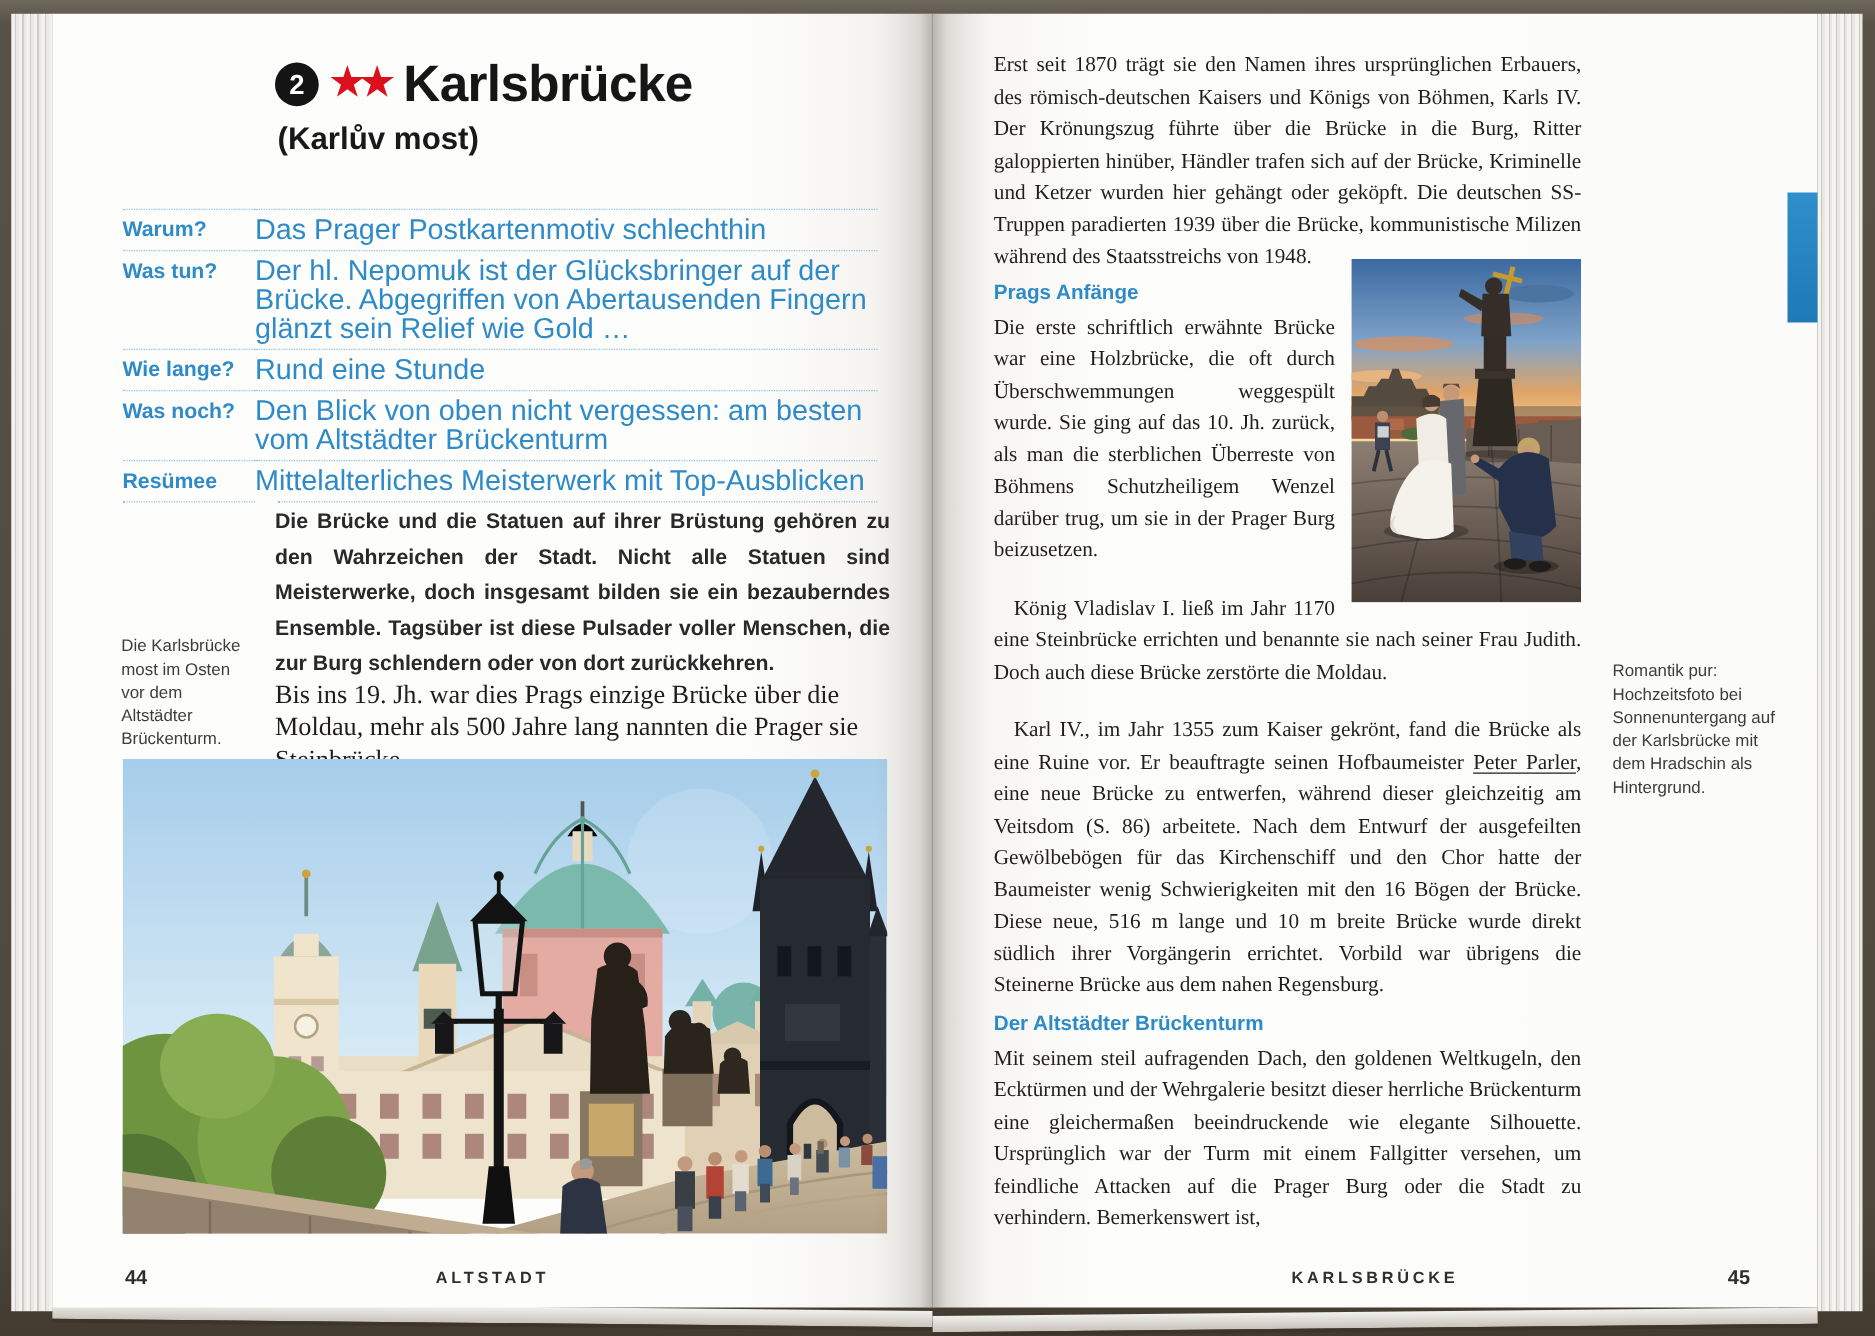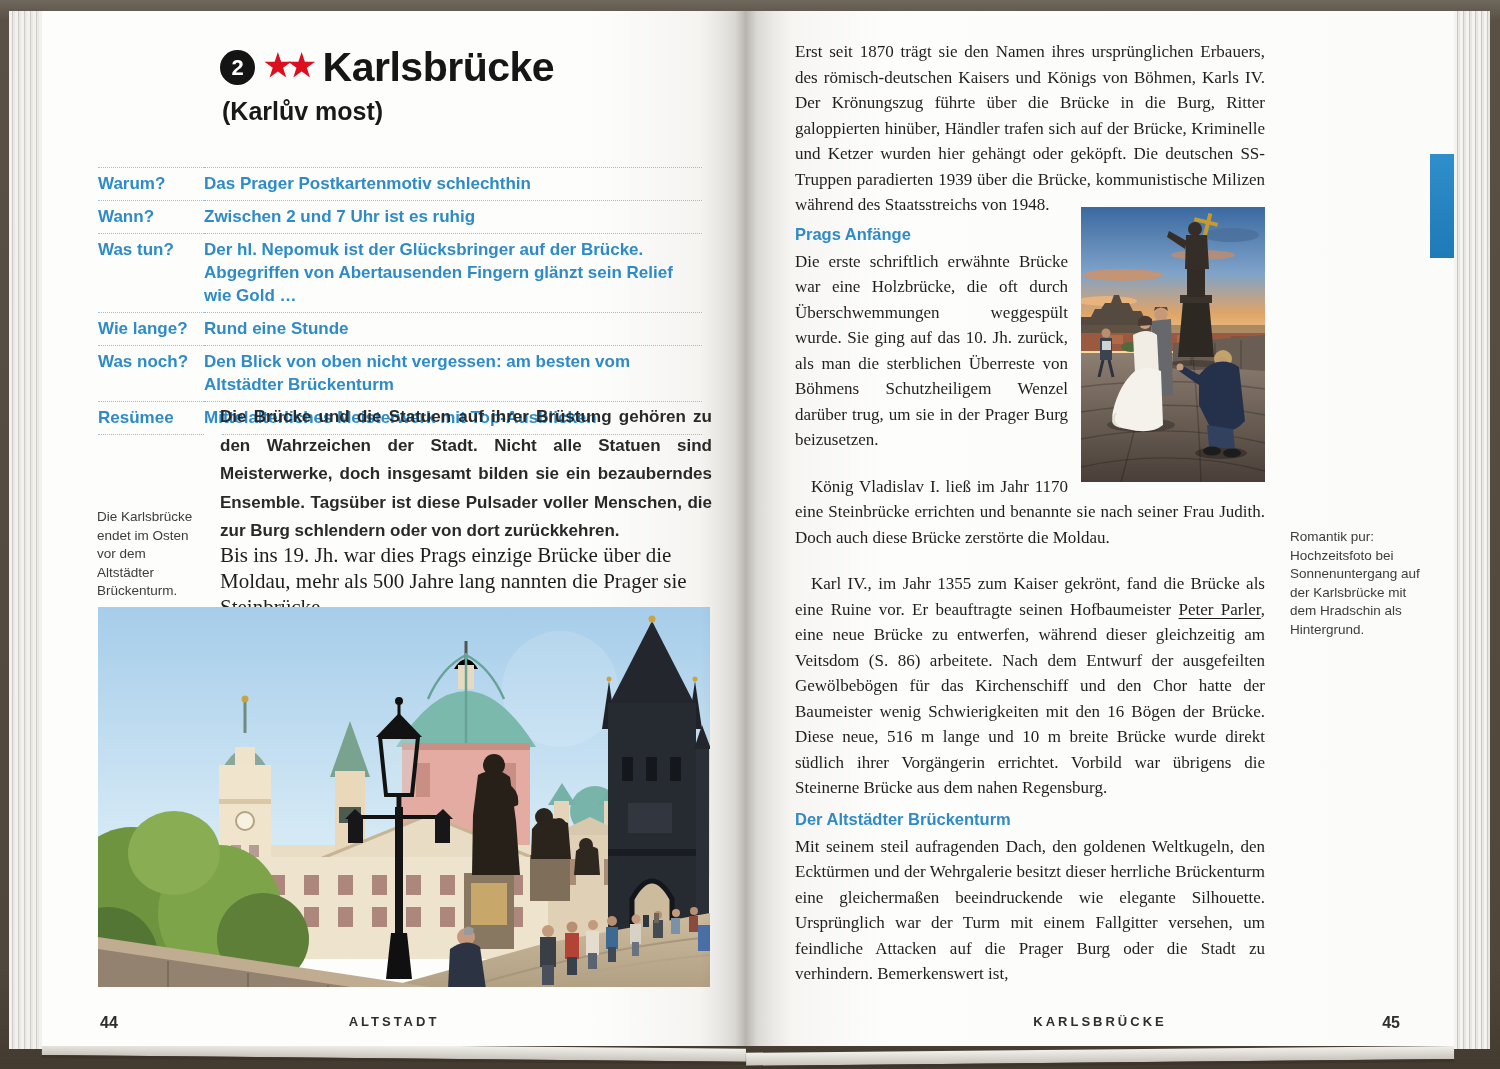--- a/index.html
+++ b/index.html
@@ -29,21 +29,21 @@
   .poi-badge{width:35px;height:35px;border-radius:50%;background:#141414;color:#fff;font-size:22px;font-weight:700;
     display:flex;align-items:center;justify-content:center;flex:0 0 auto;}
   .poi-stars{color:#dc0f1e;font-size:31px;letter-spacing:-4px;font-weight:700;margin-top:-4px;}
   .poi-title{font-size:41px;font-weight:700;color:#161616;letter-spacing:-.5px;margin:0 0 0 2px;line-height:1;}
   .poi-subtitle{position:absolute;left:180px;top:86px;font-size:25px;font-weight:700;color:#191919;}
 
   .info-table{position:absolute;left:56px;top:156px;width:604px;color:#2e8bc8;}
   .info-row{display:grid;grid-template-columns:106px 1fr;}
   .info-row>div{border-top:1px dotted #8fc2e4;padding:4px 0 5px;}
   .info-label{font-weight:700;font-size:17px;line-height:23px;}
-  .info-value{font-weight:700;font-size:17px;line-height:23px;}
+  .info-value{font-weight:400;font-size:23px;line-height:23px;}
   .info-end{display:grid;grid-template-columns:106px 1fr;column-gap:18px;}
   .info-end>div{border-top:1px dotted #8fc2e4;height:1px;}
 
   .intro{position:absolute;left:178px;top:392px;width:492px;margin:0;
     font-size:17px;font-weight:700;line-height:28.5px;color:#292929;text-align:justify;}
   .lead-serif{position:absolute;left:178px;top:531px;width:494px;margin:0;
     font-family:"Liberation Serif",serif;font-size:21px;line-height:26px;color:#1f1d1b;}
   .margin-note{position:absolute;left:55px;top:497px;width:106px;
     font-size:13.5px;line-height:18.5px;color:#3c3c3c;}
 
@@ -88,24 +88,20 @@
     <span class="poi-badge">2</span>
     <span class="poi-stars">★★</span>
     <h1 class="poi-title">Karlsbrücke</h1>
   </div>
   <div class="poi-subtitle">(Karlův most)</div>
 
   <div class="info-table">
     <div class="info-row">
       <div class="info-label">Warum?</div>
       <div class="info-value">Das Prager Postkartenmotiv schlechthin</div>
-    </div>
-    <div class="info-row">
-      <div class="info-label">Wann?</div>
-      <div class="info-value">Zwischen 2 und 7 Uhr ist es ruhig</div>
     </div>
     <div class="info-row">
       <div class="info-label">Was tun?</div>
       <div class="info-value">Der hl. Nepomuk ist der Glücksbringer auf der Brücke. Abgegriffen von Abertausenden Fingern glänzt sein Relief wie Gold …</div>
     </div>
     <div class="info-row">
       <div class="info-label">Wie lange?</div>
       <div class="info-value">Rund eine Stunde</div>
     </div>
     <div class="info-row">
@@ -117,21 +113,21 @@
       <div class="info-value">Mittelalterliches Meisterwerk mit Top-Ausblicken</div>
     </div>
     <div class="info-end">
         <div></div>
         <div></div>
       </div>
   </div>
 
   <p class="intro">Die Brücke und die Statuen auf ihrer Brüstung gehören zu den Wahrzeichen der Stadt. Nicht alle Statuen sind Meisterwerke, doch insgesamt bilden sie ein bezauberndes Ensemble. Tagsüber ist diese Pulsader voller Menschen, die zur Burg schlendern oder von dort zurückkehren.</p>
   <p class="lead-serif">Bis ins 19. Jh. war dies Prags einzige Brücke über die Moldau, mehr als 500 Jahre lang nannten die Prager sie Steinbrücke.</p>
-  <aside class="margin-note">Die Karls­brücke endet im Osten vor dem Altstädter Brückenturm.</aside>
+  <aside class="margin-note">Die Karls­brücke most im Osten vor dem Altstädter Brückenturm.</aside>
 
   <figure class="photo-left">
     <svg viewBox="0 0 612 380" preserveAspectRatio="none">
       <defs>
         <linearGradient id="skyL" x1="0" y1="0" x2="0" y2="1">
           <stop offset="0" stop-color="#a6cdea"></stop>
             <stop offset="1" stop-color="#ddeef7"></stop>
         </linearGradient>
         <linearGradient id="pavL" x1="0" y1="0" x2="0" y2="1">
           <stop offset="0" stop-color="#cdbb9e"></stop>

